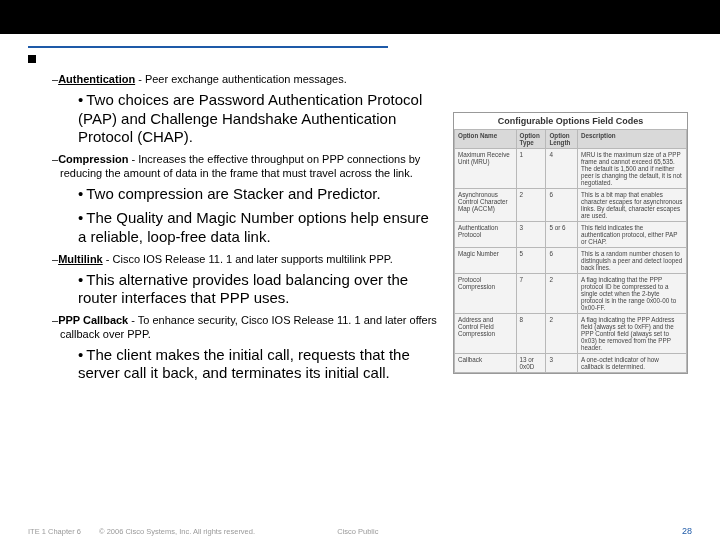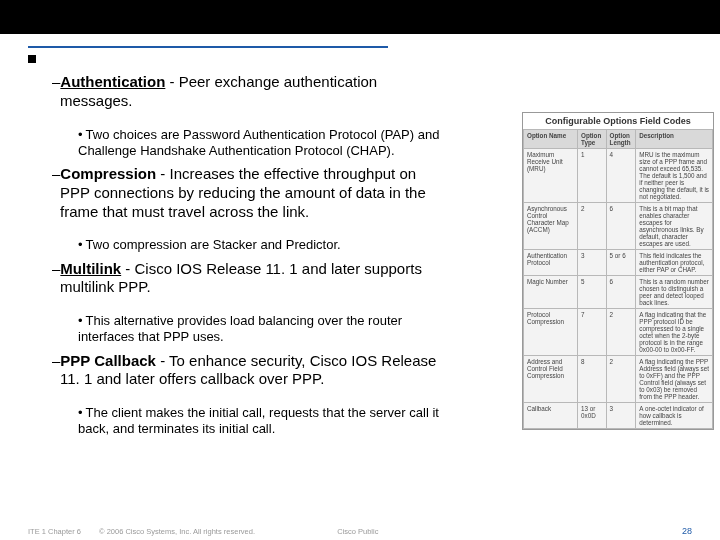--- a/index.html
+++ b/index.html
@@ -4,27 +4,27 @@
 <style>
   * { box-sizing: border-box; margin: 0; padding: 0; }
   html, body { width: 720px; height: 540px; font-family: Arial, Helvetica, sans-serif; background: #fff; color: #000; }
   .top-bar { height: 34px; background: #000; }
   .slide { padding: 12px 28px 0 28px; position: relative; height: calc(540px - 34px - 18px); }
   .blue-rule { height: 2px; background: #1e5aa8; width: 360px; margin-bottom: 4px; }
   h1 { color: #1e5aa8; font-size: 20px; font-weight: bold; margin-bottom: 12px; }
   .intro { font-size: 13px; font-weight: bold; margin-left: 0; margin-bottom: 6px; }
   .intro .bullet { display: inline-block; width: 8px; height: 8px; background: #000; vertical-align: 1px; margin-right: 6px; }
   .content { margin-left: 32px; width: 380px; }
-  .opt-title { font-size: 15px; margin-top: 4px; line-height: 1.25; }
+  .opt-title { font-size: 11px; margin-top: 4px; line-height: 1.25; }
   .opt-title .dash { margin-left: -8px; }
   .opt-title .name { font-weight: bold; }
   .opt-title .uline { text-decoration: underline; }
-  .sub { font-size: 13px; margin: 16px 0 6px 18px; line-height: 1.25; }
+  .sub { font-size: 15px; margin: 4px 0 6px 18px; line-height: 1.25; }
   .sub .dot { margin-right: 3px; }
-  .figure { position: absolute; right: 6px; top: 78px; width: 192px; border: 1px solid #999; background: #fff; }
+  .figure { position: absolute; right: 32px; top: 78px; width: 235px; border: 1px solid #999; background: #fff; }
   .fig-title { text-align: center; font-size: 9px; padding: 3px 0 3px 0; color: #333; font-weight: bold; }
   table.ft { width: 100%; border-collapse: collapse; font-size: 6.3px; color: #444; }
   table.ft th, table.ft td { border: 1px solid #b8b8b8; padding: 2px 3px; vertical-align: top; background: #f3f3f3; }
   table.ft th { background: #d9d9d9; font-weight: bold; text-align: left; }
   .footer { position: absolute; bottom: 0; left: 0; right: 0; height: 18px; padding: 0 28px; display: flex; justify-content: space-between; align-items: center; font-size: 7.5px; color: #9a9a9a; }
   .footer .left span:first-child { margin-right: 16px; }
   .footer .pg { color: #1e5aa8; font-size: 9px; }
 </style>
 </head>
 <body>
@@ -36,20 +36,21 @@
 
   <p class="intro">
     <span class="bullet"></span>
   </p>
 
   <div class="content" id="content">
       <p class="opt-title"><span class="dash">–</span><span class="name uline">Authentication</span><span> - Peer exchange authentication messages.</span></p>
       <p class="sub"><span class="dot">•</span><span>Two choices are Password Authentication Protocol (PAP) and Challenge Handshake Authentication Protocol (CHAP).</span></p>
       <p class="opt-title"><span class="dash">–</span><span class="name">Compression</span><span> - Increases the effective throughput on PPP connections by reducing the amount of data in the frame that must travel across the link.</span></p>
       <p class="sub"><span class="dot">•</span><span>Two compression are Stacker and Predictor.</span></p>
+      <p class="sub"><span class="dot">•</span><span>The Quality and Magic Number options help ensure a reliable, loop-free data link.</span></p>
       <p class="opt-title"><span class="dash">–</span><span class="name uline">Multilink</span><span> - Cisco IOS Release 11. 1 and later supports multilink PPP.</span></p>
       <p class="sub"><span class="dot">•</span><span>This alternative provides load balancing over the router interfaces that PPP uses.</span></p>
       <p class="opt-title"><span class="dash">–</span><span class="name">PPP Callback</span><span> - To enhance security, Cisco IOS Release 11. 1 and later offers callback over PPP.</span></p>
       <p class="sub"><span class="dot">•</span><span>The client makes the initial call, requests that the server call it back, and terminates its initial call.</span></p>
     </div>
 
   <div class="figure">
     <div class="fig-title">Configurable Options Field Codes</div>
     <table class="ft">
       <thead>

